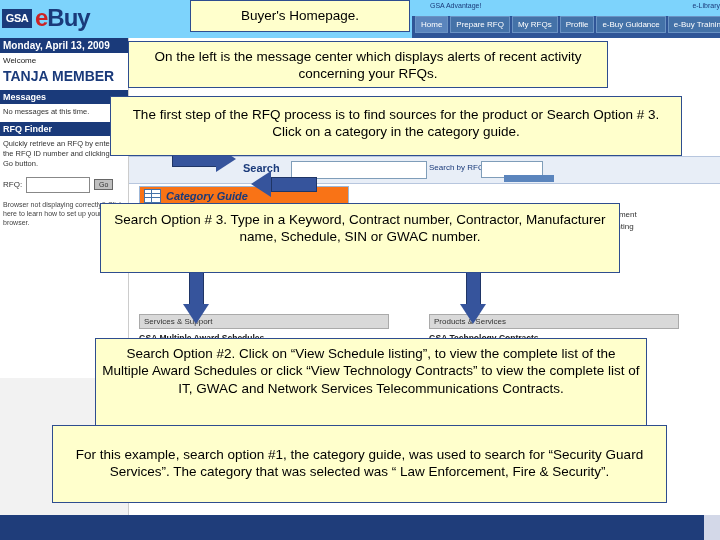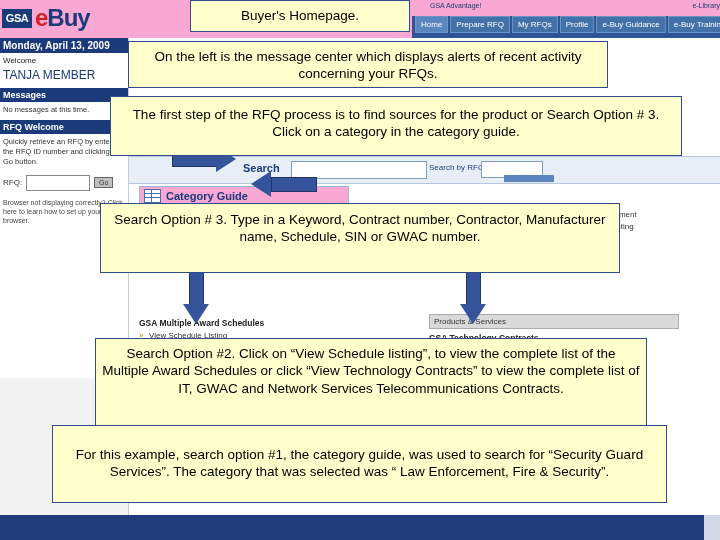--- a/index.html
+++ b/index.html
@@ -43,21 +43,21 @@
     left: 0; top: 0;
     width: 720px; height: 516px;
     background: #ffffff;
   }
 
   
   #topstrip {
     position: absolute;
     left: 0; top: 0;
     width: 720px; height: 38px;
-    background: #f9a8d4;
+    background: #7dd3fc;
   }
   #logo {
     position: absolute;
     left: 2px; top: 4px;
     width: 120px; height: 30px;
   }
   #logo .gsa {
     position: absolute; left: 0; top: 5px;
     width: 30px; height: 19px;
     background: #1a3a7a;
@@ -125,22 +125,22 @@
     padding: 2px 3px;
     font-weight: bold;
   }
   #leftcol .welcome {
     padding: 3px;
     font-size: 8px;
     color: #222222;
   }
   #leftcol .username {
     padding: 0 3px 4px 3px;
-    font-size: 12px;
-    font-weight: normal;
+    font-size: 14px;
+    font-weight: bold;
     color: #1a3a7a;
   }
   #leftcol .sechead {
     background: #1a3a7a;
     color: #ffffff;
     font-weight: bold;
     font-size: 9px;
     padding: 2px 3px;
     margin-top: 2px;
   }
@@ -210,25 +210,26 @@
   #searchbar .btn2 {
     position: absolute; left: 375px; top: 18px;
     width: 50px; height: 7px;
     background: #5b85bd;
   }
 
   #catguide {
     position: absolute;
     left: 10px; top: 148px;
     width: 210px; height: 20px;
-    background: #f9a8d4;
+    background: #f97316;
     border: 1px solid #9db7d8;
     display: flex; align-items: center; gap: 5px;
     padding-left: 4px;
     box-sizing: border-box;
+    font-style: italic;
   }
   #catguide .gridicon {
     width: 15px; height: 12px;
     background:
       linear-gradient(#ffffff,#ffffff) 0 0/100% 100% no-repeat;
     border: 1px solid #4472a8;
     position: relative;
   }
   #catguide .gridicon::before {
     content: "";
@@ -411,21 +412,21 @@
     </div>
 
     <div id="leftcol">
       <div class="datebar">Monday, April 13, 2009</div>
       <div class="welcome">Welcome</div>
       <div class="username">TANJA MEMBER</div>
 
       <div class="sechead">Messages</div>
       <div class="secbody">No messages at this time.</div>
 
-      <div class="sechead">RFQ Welcome</div>
+      <div class="sechead">RFQ Finder</div>
       <div class="secbody">Quickly retrieve an RFQ by entering the RFQ ID number and clicking the Go button.</div>
 
       <div class="rfqrow">
         <span>RFQ:</span>
         <input type="text" value="" style="">
         <span class="gobtn">Go</span>
       </div>
 
       <div class="notice">Browser not displaying correctly? Click here to learn how to set up your browser.</div>
     </div>
@@ -467,20 +468,21 @@
         <div class="c" style="left:430px; top:0px;">
           <span class="bullet">»</span><span>Office Equipment</span>
         </div>
         <div class="c" style="left:430px; top:12px;">
           <span class="bullet">»</span><span>Paper &amp; Printing</span>
         </div>
       </div>
 
       <div id="schedbox">
         <div class="colL">
+          <div class="hdr">Services &amp; Support</div>
           <div class="title">GSA Multiple Award Schedules</div>
           <div class="li">View Schedule Listing</div>
           <div class="li">View Schedules by Category</div>
         </div>
         <div class="colR">
           <div class="hdr">Products &amp; Services</div>
           <div class="title">GSA Technology Contracts</div>
           <div class="li">View Technology Contracts</div>
           <div class="li">View Technology Contracts Information</div>
         </div>

